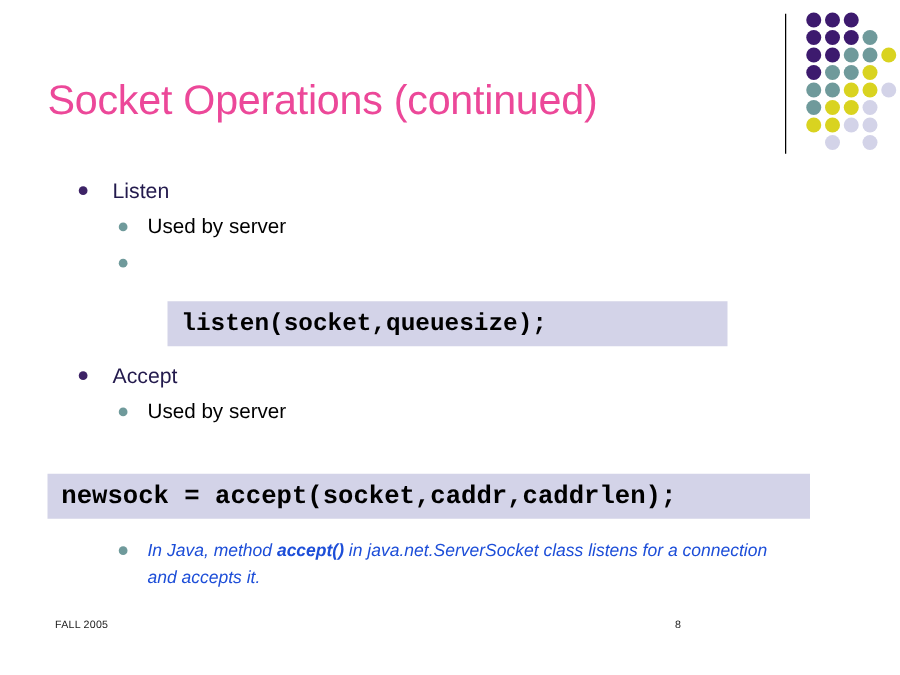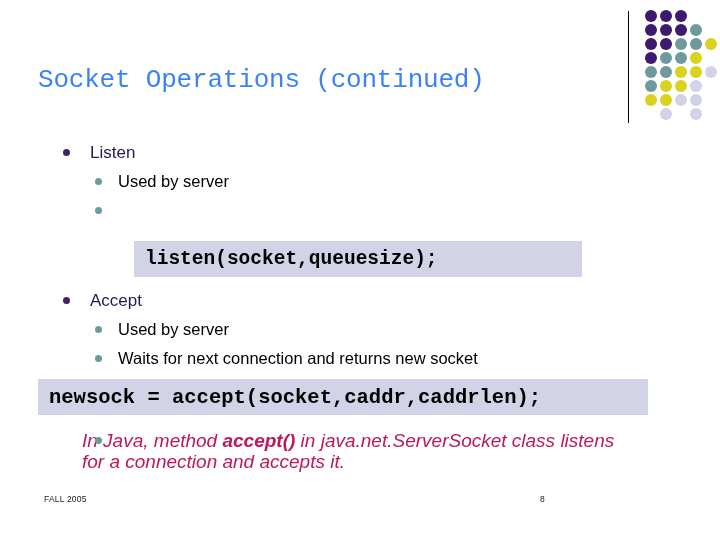--- a/index.html
+++ b/index.html
@@ -41,26 +41,25 @@
     height: 12px;
     border-radius: 50%;
   }
 
   
   #title {
     position: absolute;
     left: 38px;
     top: 60px;
     width: 580px;
-    font-size: 26px;
+    font-size: 33px;
     line-height: 40px;
-    color: #3b82f6;
+    color: #ec4899;
     letter-spacing: -0.2px;
     white-space: nowrap;
-    font-family: Liberation Mono, monospace;
   }
 
   
   #body {
     position: absolute;
     left: 0;
     top: 140px;
     width: 720px;
   }
 
@@ -133,26 +132,26 @@
 
   
   #note {
     position: absolute;
     left: 0;
     top: 430px;
     width: 720px;
   }
   #note .lvl2n {
     position: relative;
-    padding-left: 82px;
+    padding-left: 118px;
     padding-right: 100px;
-    font-size: 19px;
+    font-size: 14px;
     line-height: 21px;
     font-style: italic;
-    color: #be185d;
+    color: #1d4ed8;
   }
   #note .bul {
     position: absolute;
     left: 95px;
     top: 7px;
     width: 7px;
     height: 7px;
     border-radius: 50%;
     background: #6f9a9b;
   }
@@ -240,24 +239,20 @@
 
   <div class="blk" style="position:absolute;left:0;top:288px;width:720px;">
     <div class="lvl1">
       <span class="bul"></span>
       <span>Accept</span>
     </div>
     <div class="lvl2">
       <span class="bul"></span>
       <span>Used by server</span>
     </div>
-    <div class="lvl2">
-      <span class="bul"></span>
-      <span>Waits for next connection and returns new socket</span>
-    </div>
   </div>
 
   <div class="codebox" id="code-accept">
     <span>newsock = accept(socket,caddr,caddrlen);</span>
   </div>
 
   <div id="note">
     <div class="lvl2n">
       <span class="bul"></span>
       <span>In Java, method </span><b>accept()</b><span> in java.net.ServerSocket class listens for a connection and accepts it.</span>

